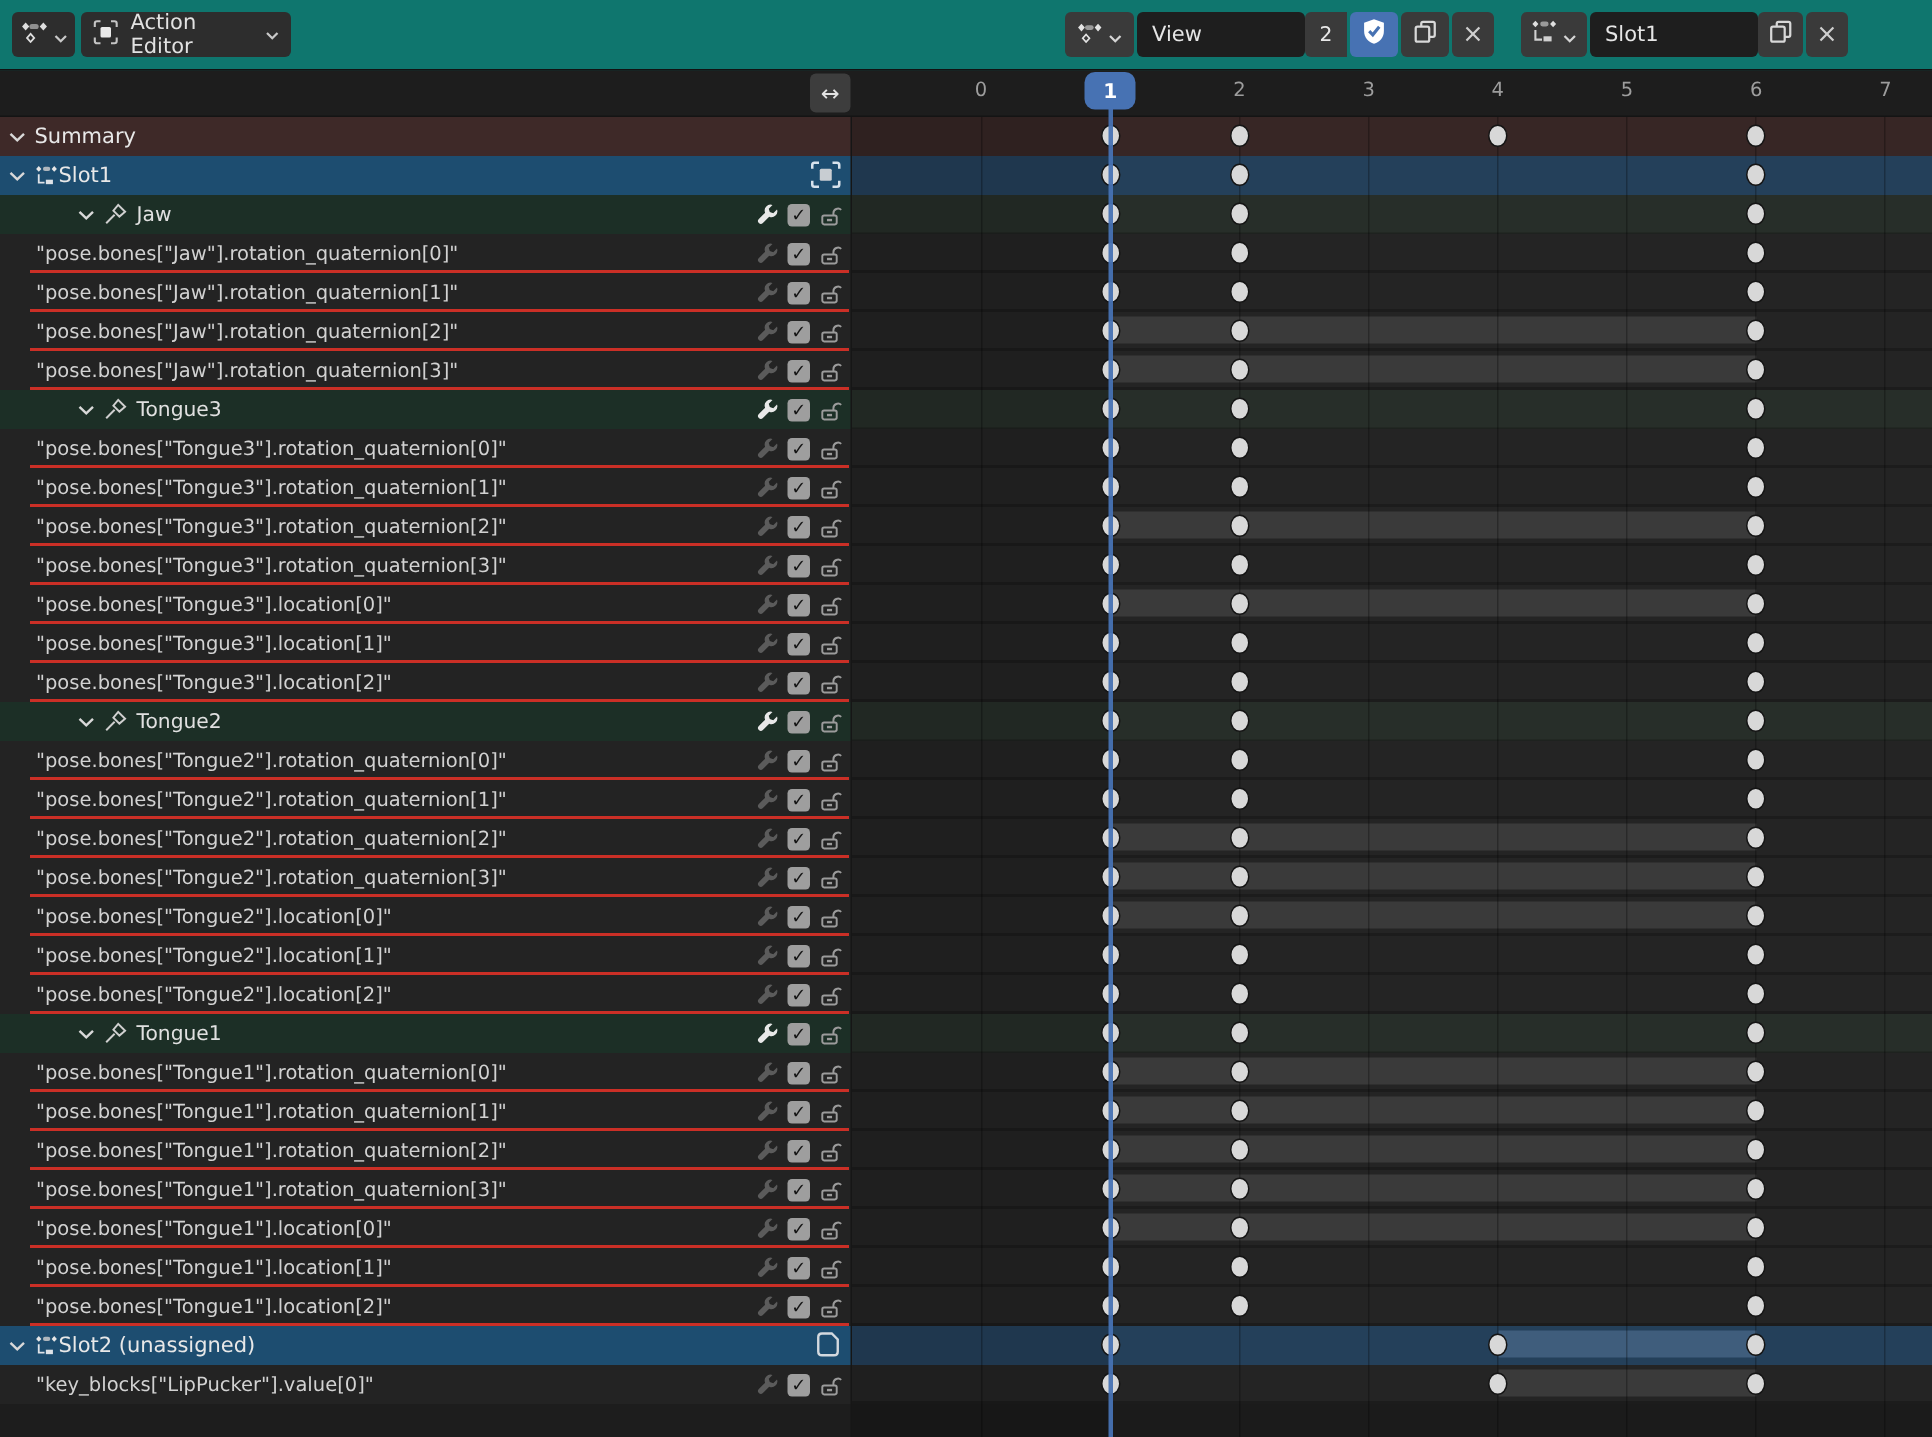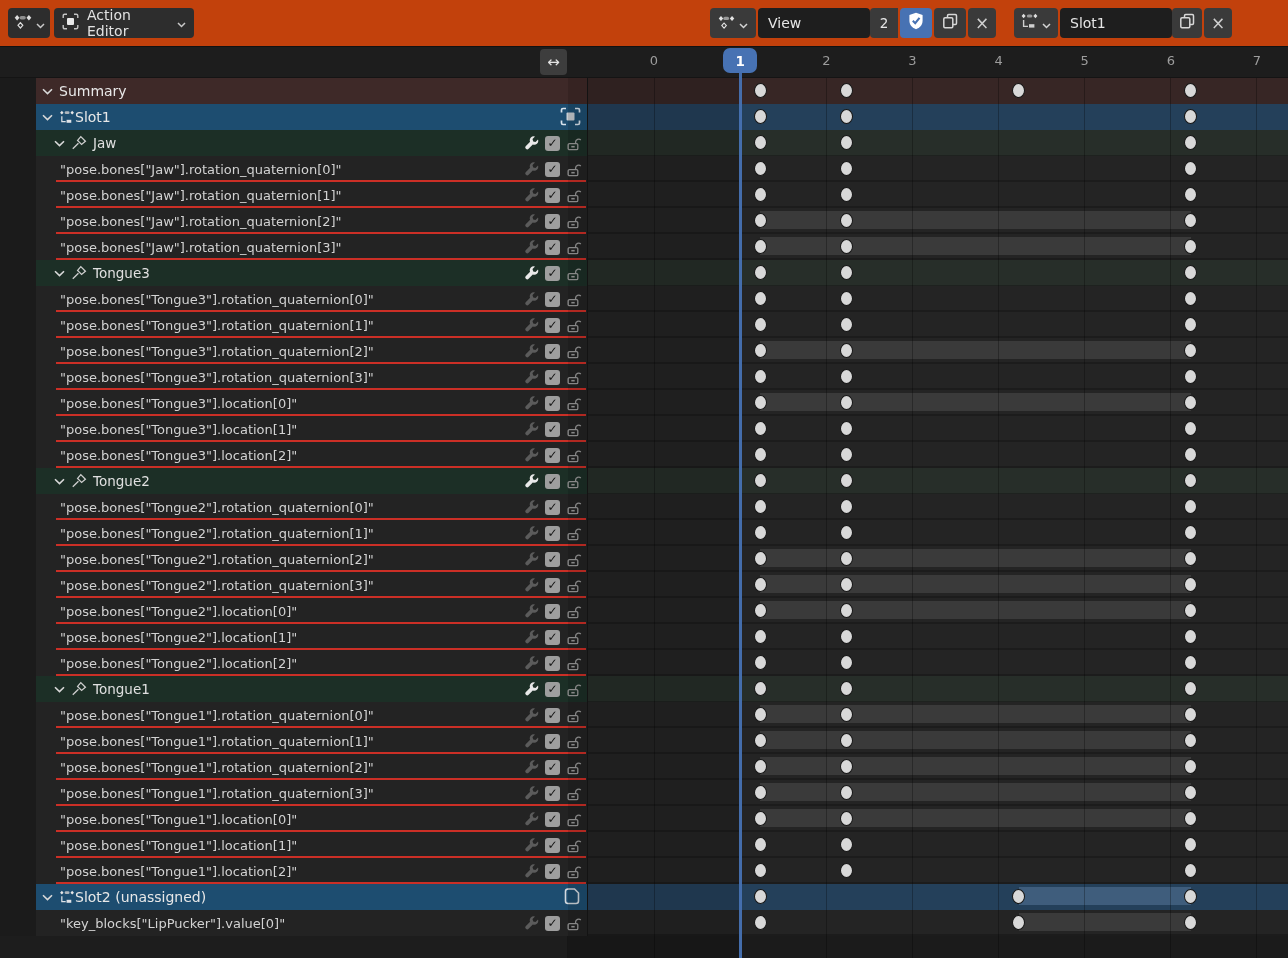--- a/index.html
+++ b/index.html
@@ -4,21 +4,21 @@
 <style>
   * { box-sizing: border-box; }
   html,body { margin:0; padding:0; background:#111; }
   #root {
     position:relative; width:1288px; height:958px; overflow:hidden;
     background:#1b1b1b; font-family:"DejaVu Sans", sans-serif;
     -webkit-font-smoothing:antialiased; color:#d8d8d8;
   }
   
   #header { position:absolute; left:0; top:0; width:1288px; height:47px;
-            background:#c2410c; border-bottom:1px solid #121212;text-decoration:underline; }
+            background:#0f766e; border-bottom:1px solid #121212;text-decoration:underline; }
   .chip { position:absolute; top:8px; height:30px; border-radius:4px;
           display:flex; align-items:center; justify-content:center; gap:4px; }
   .chip-dark { background:#2d2d2d; }
   .chip-btn  { background:#3a3a3a; }
   .chip-field{ background:#1e1e1e; color:#e6e6e6; font-size:14px;
                justify-content:flex-start; padding-left:10px; }
   #editor-type-btn { left:8px; width:42px; }
   #editor-mode-select { left:54px; width:140px; padding:0 8px; font-size:14px; color:#e2e2e2;
                         justify-content:flex-start; }
   #editor-mode-select .lbl { flex:1; margin-left:4px; }
@@ -38,29 +38,29 @@
   #search-box input { background:transparent; border:none; outline:none; color:#d8d8d8;
                       font-size:14px; width:100%; font-family:"DejaVu Sans", sans-serif; }
   #search-box input::placeholder { color:#7f7f7f; }
   #filter-expand-btn { position:absolute; left:540px; top:2px; width:27px; height:26px;
                        background:#3d3d3d; border-radius:4px; display:flex;
                        align-items:center; justify-content:center; }
   .ruler-num { position:absolute; top:6px; width:40px; text-align:center;
                font-size:13px; color:#9d9d9d; }
   
   #rows { position:absolute; left:0; top:78px; width:1288px; }
-  .row { display:flex; height:26px;margin-left:36px; }
+  .row { display:flex; height:26px; }
   .row-left { position:relative; width:568px; height:26px; display:flex;
               align-items:center; border-right:1px solid #161616; }
   .row-right { position:relative; width:720px; height:26px; }
   .t-summary .row-left { background:var(--summary-l); }
   .t-summary .row-right { background:var(--summary-r); }
   .t-slot .row-left { background:var(--slot-l); }
   .t-slot .row-right { background:var(--slot-r); }
-  .t-group .row-left { background:var(--group-l); }
+  .t-group .row-left { background:var(--group-l);padding-left:34px; }
   .t-group .row-right { background:var(--group-r); border-bottom:1px solid #1e221f; }
   .t-channel .row-left { background:#232323; }
   .t-channel .row-right { background:#242424; border-bottom:2px solid #1c1c1c; }
   .row-label { font-size:13px; color:#d2d2d2; white-space:nowrap; }
   .t-summary .row-label, .t-slot .row-label { font-size:14px; color:#e8e8e8; }
   .t-group .row-label { font-size:13.5px; color:#e0e0e0; }
   .chev { margin:0 6px 0 6px; display:flex; }
   .t-group .chev { margin-left:18px; }
   .lead-icon { margin-right:6px; display:flex; }
   .t-channel .row-label { margin-left:24px; }

